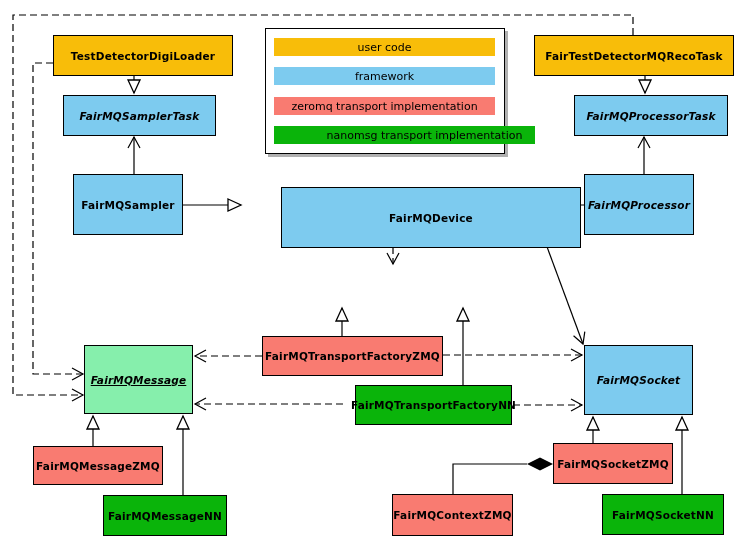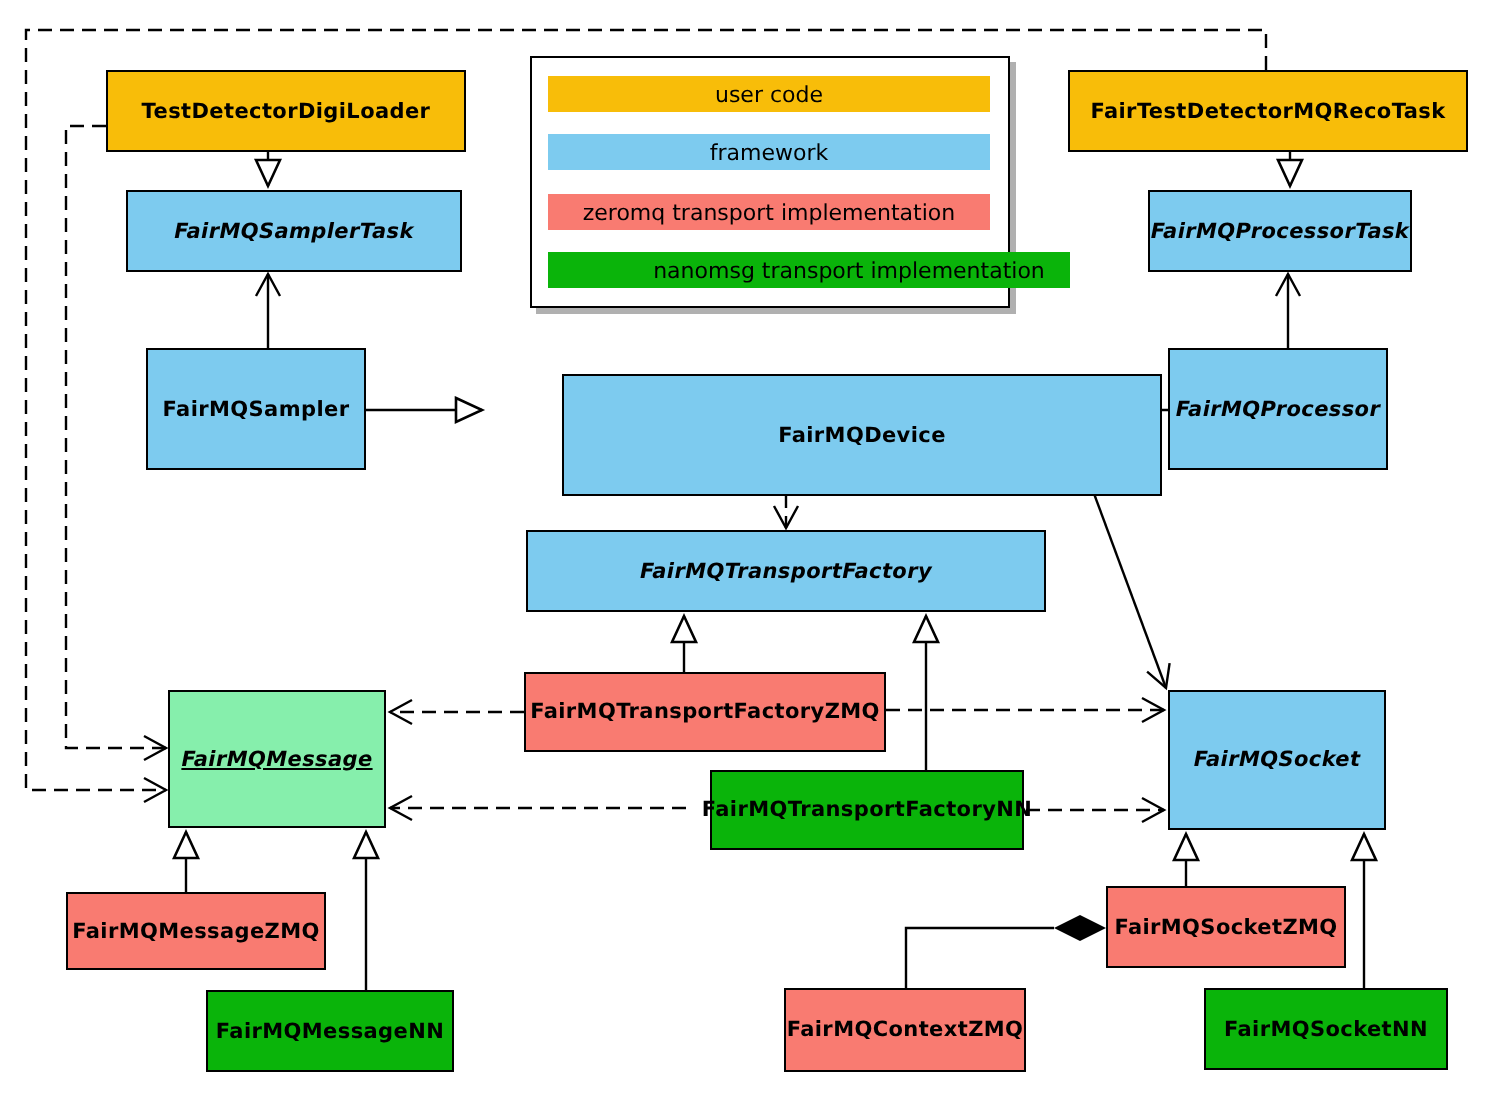--- a/index.html
+++ b/index.html
@@ -70,26 +70,25 @@
     <path d="M343,404 L195,404" stroke="#000" stroke-width="1.2" fill="none" stroke-dasharray="7,4" marker-end="url(#vee)"></path>
     <path d="M443,355 L582,355" stroke="#000" stroke-width="1.2" fill="none" stroke-dasharray="7,4" marker-end="url(#vee)"></path>
     <path d="M513,405 L582,405" stroke="#000" stroke-width="1.2" fill="none" stroke-dasharray="7,4" marker-end="url(#vee)"></path>
 
     <path d="M453,494 L453,464 L527,464" stroke="#000" stroke-width="1.2" fill="none"></path>
     <polygon points="553,464 540,457.5 527,464 540,470.5" fill="#000"></polygon>
   </svg>
 
   <div class="node" style="left: 53px; top: 35px; width: 180px; height: 41px; background-color: rgb(248, 189, 9);">TestDetectorDigiLoader</div>
   <div class="node" style="left: 534px; top: 35px; width: 200px; height: 41px; background-color: rgb(248, 189, 9);">FairTestDetectorMQRecoTask</div>
-  <div class="node abstract" style="left: 63px; top: 95px; width: 168px; height: 41px; background-color: rgb(125, 203, 239);">FairMQSamplerTask</div>
-  <div class="node abstract" style="left: 574px; top: 95px; width: 132px; height: 41px; background-color: rgb(125, 203, 239);">FairMQProcessorTask</div>
+  <div class="node abstract" style="left: 63px; top: 95px; width: 153px; height: 41px; background-color: rgb(125, 203, 239);">FairMQSamplerTask</div>
+  <div class="node abstract" style="left: 574px; top: 95px; width: 154px; height: 41px; background-color: rgb(125, 203, 239);">FairMQProcessorTask</div>
   <div class="node" style="left: 73px; top: 174px; width: 110px; height: 61px; background-color: rgb(125, 203, 239);">FairMQSampler</div>
   <div class="node" style="left: 243px; top: 187px; width: 300px; height: 61px; background-color: rgb(125, 203, 239); margin-left: 38px;">FairMQDevice</div>
   <div class="node" style="left: 584px; top: 174px; width: 110px; height: 61px; background-color: rgb(125, 203, 239); font-style: italic;">FairMQProcessor</div>
-  <div class="node abstract" style="left: 263px; top: 265px; width: 260px; height: 41px; background-color: rgb(125, 203, 239);">FairMQTransportFactory</div>
   <div class="node" style="left: 262px; top: 336px; width: 181px; height: 40px; background-color: rgb(249, 123, 113);">FairMQTransportFactoryZMQ</div>
   <div class="node" style="left: 343px; top: 385px; width: 157px; height: 40px; background-color: rgb(10, 180, 10); margin-left: 12px;">FairMQTransportFactoryNN</div>
   <div class="node abstract" style="left: 84px; top: 345px; width: 109px; height: 69px; background-color: #86efac; text-decoration: underline;">FairMQMessage</div>
   <div class="node abstract" style="left: 584px; top: 345px; width: 109px; height: 70px; background-color: rgb(125, 203, 239);">FairMQSocket</div>
   <div class="node" style="left: 33px; top: 446px; width: 130px; height: 39px; background-color: rgb(249, 123, 113);">FairMQMessageZMQ</div>
   <div class="node" style="left: 103px; top: 495px; width: 124px; height: 41px; background-color: rgb(10, 180, 10);">FairMQMessageNN</div>
   <div class="node" style="left: 553px; top: 443px; width: 120px; height: 41px; background-color: rgb(249, 123, 113);">FairMQSocketZMQ</div>
   <div class="node" style="left: 392px; top: 494px; width: 121px; height: 42px; background-color: rgb(249, 123, 113);">FairMQContextZMQ</div>
   <div class="node" style="left: 602px; top: 494px; width: 122px; height: 41px; background-color: rgb(10, 180, 10);">FairMQSocketNN</div>
 

